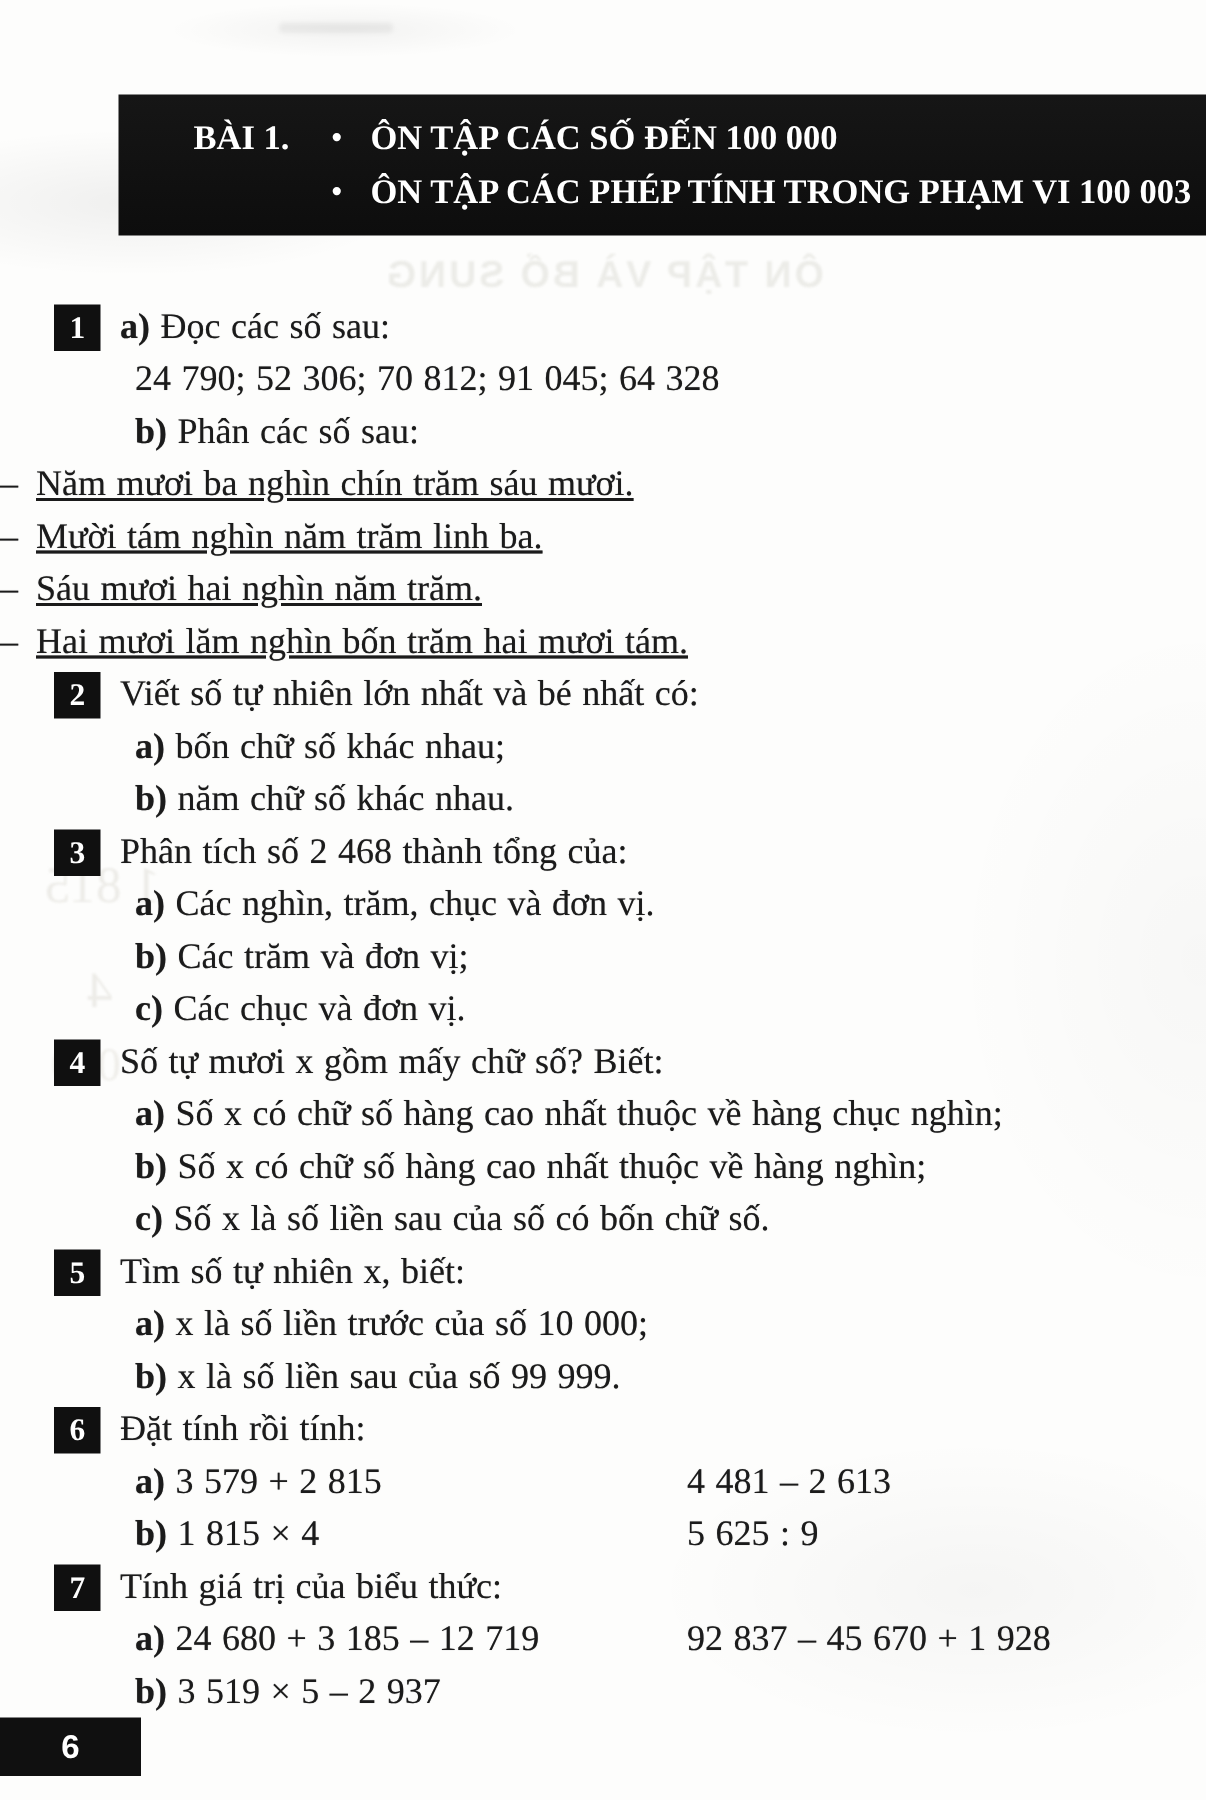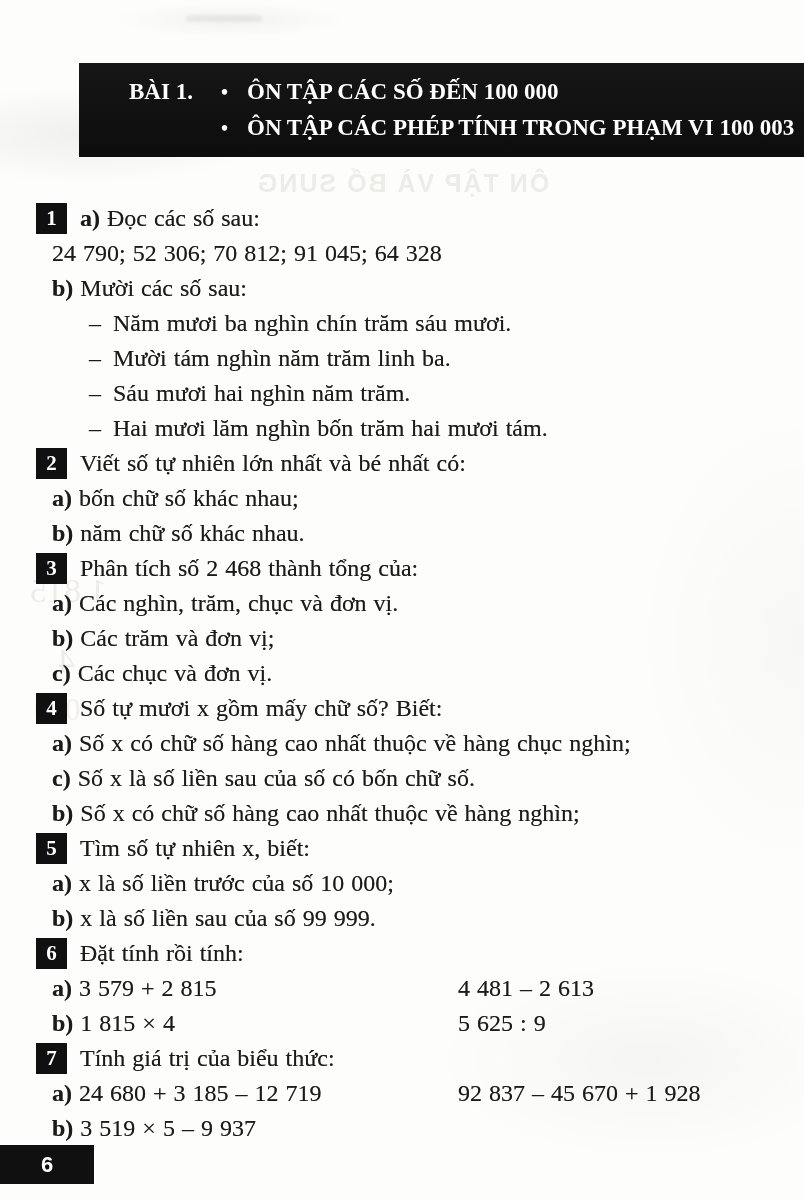--- a/index.html
+++ b/index.html
@@ -54,22 +54,22 @@
   }
 
   
   .content{position:absolute;left:0;top:201px;width:804px;z-index:2;}
   .row{
     position:relative;height:35px;line-height:35px;
     font-size:24px;word-spacing:1px;white-space:nowrap;
     text-shadow:0 0 0.5px rgba(25,25,25,0.55);
   }
   .row.lead{padding-left:80px;}
-  .row.item{padding-left:52px;}
-  .row.dash-row{padding-left:89px;}
+  .row.item{padding-left:90px;}
+  .row.dash-row{text-decoration:underline;}
   .badge{
     position:absolute;left:36px;top:2px;width:31px;height:31px;
     background:#101010;color:#fff;
     font-weight:bold;font-size:21px;line-height:31px;text-align:center;
     text-shadow:none;
   }
   .label{font-weight:bold;margin-right:7px;}
   .dash{display:inline-block;width:24px;}
   .right-col{position:absolute;left:458px;top:0;}
 
@@ -98,55 +98,55 @@
   <span>ÔN TẬP CÁC SỐ ĐẾN 100 000</span>
   <span></span>
   <span class="bullet">•</span>
   <span>ÔN TẬP CÁC PHÉP TÍNH TRONG PHẠM VI 100 003</span>
 </div>
 
 <div class="content">
     <div class="exercise">
       <div class="row lead"><span class="badge">1</span><span class="label">a)</span><span class="txt">Đọc các số sau:</span></div>
       <div class="row item"><span class="txt">24 790; 52 306; 70 812; 91 045; 64 328</span></div>
-      <div class="row item"><span class="label">b)</span><span class="txt">Mười các số sau:</span></div>
+      <div class="row item"><span class="label">b)</span><span class="txt">Phân các số sau:</span></div>
       <div class="row dash-row"><span class="dash">–</span><span class="txt">Năm mươi ba nghìn chín trăm sáu mươi.</span></div>
       <div class="row dash-row"><span class="dash">–</span><span class="txt">Mười tám nghìn năm trăm linh ba.</span></div>
       <div class="row dash-row"><span class="dash">–</span><span class="txt">Sáu mươi hai nghìn năm trăm.</span></div>
       <div class="row dash-row"><span class="dash">–</span><span class="txt">Hai mươi lăm nghìn bốn trăm hai mươi tám.</span></div>
     </div>
     <div class="exercise">
       <div class="row lead"><span class="badge">2</span><span class="txt">Viết số tự nhiên lớn nhất và bé nhất có:</span></div>
       <div class="row item"><span class="label">a)</span><span class="txt">bốn chữ số khác nhau;</span></div>
       <div class="row item"><span class="label">b)</span><span class="txt">năm chữ số khác nhau.</span></div>
     </div>
     <div class="exercise">
       <div class="row lead"><span class="badge">3</span><span class="txt">Phân tích số 2 468 thành tổng của:</span></div>
       <div class="row item"><span class="label">a)</span><span class="txt">Các nghìn, trăm, chục và đơn vị.</span></div>
       <div class="row item"><span class="label">b)</span><span class="txt">Các trăm và đơn vị;</span></div>
       <div class="row item"><span class="label">c)</span><span class="txt">Các chục và đơn vị.</span></div>
     </div>
     <div class="exercise">
       <div class="row lead"><span class="badge">4</span><span class="txt">Số tự mươi x gồm mấy chữ số? Biết:</span></div>
       <div class="row item"><span class="label">a)</span><span class="txt">Số x có chữ số hàng cao nhất thuộc về hàng chục nghìn;</span></div>
+      <div class="row item"><span class="label">b)</span><span class="txt">Số x có chữ số hàng cao nhất thuộc về hàng nghìn;</span></div>
       <div class="row item"><span class="label">c)</span><span class="txt">Số x là số liền sau của số có bốn chữ số.</span></div>
-      <div class="row item"><span class="label">b)</span><span class="txt">Số x có chữ số hàng cao nhất thuộc về hàng nghìn;</span></div>
     </div>
     <div class="exercise">
       <div class="row lead"><span class="badge">5</span><span class="txt">Tìm số tự nhiên x, biết:</span></div>
       <div class="row item"><span class="label">a)</span><span class="txt">x là số liền trước của số 10 000;</span></div>
       <div class="row item"><span class="label">b)</span><span class="txt">x là số liền sau của số 99 999.</span></div>
     </div>
     <div class="exercise">
       <div class="row lead"><span class="badge">6</span><span class="txt">Đặt tính rồi tính:</span></div>
       <div class="row item"><span class="label">a)</span><span class="txt">3 579 + 2 815</span><span class="right-col">4 481 – 2 613</span></div>
       <div class="row item"><span class="label">b)</span><span class="txt">1 815 × 4</span><span class="right-col">5 625 : 9</span></div>
     </div>
     <div class="exercise">
       <div class="row lead"><span class="badge">7</span><span class="txt">Tính giá trị của biểu thức:</span></div>
       <div class="row item"><span class="label">a)</span><span class="txt">24 680 + 3 185 – 12 719</span><span class="right-col">92 837 – 45 670 + 1 928</span></div>
-      <div class="row item"><span class="label">b)</span><span class="txt">3 519 × 5 – 9 937</span></div>
+      <div class="row item"><span class="label">b)</span><span class="txt">3 519 × 5 – 2 937</span></div>
     </div>
   </div>
 
 <div class="page-box">
   <span>6</span>
 </div>
 
 </body></html>

